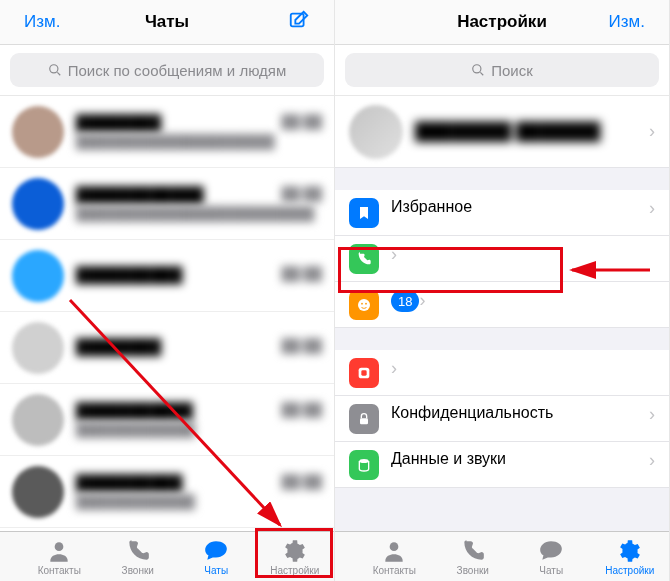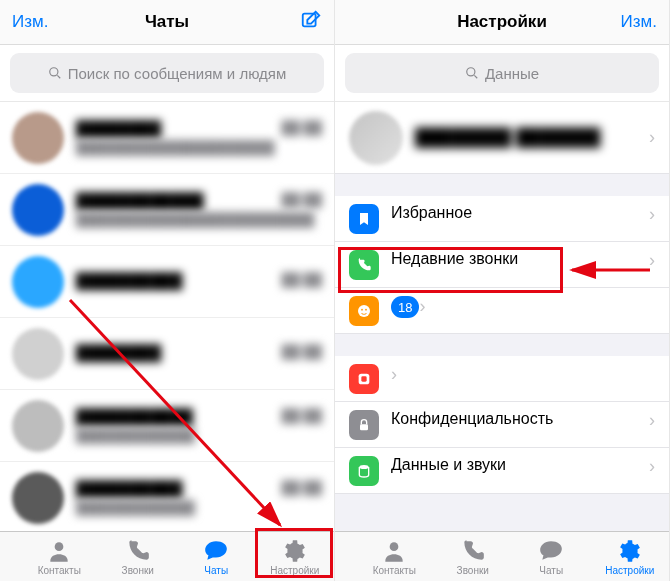--- a/index.html
+++ b/index.html
@@ -21,39 +21,39 @@
     border-right: 1px solid #e6e6e6;
   }
   .pane:last-child { border-right: none; }
 
   
   .nav-header {
     height: 45px;
     display: flex;
     align-items: center;
     justify-content: space-between;
-    padding: 0 12px;
+    padding: 0 24px;
     border-bottom: 0.5px solid #dcdcdc;
     background: #fafafa;
   }
   .nav-left, .nav-right { width: 60px; display: flex; align-items: center; }
   .nav-right { justify-content: flex-end; }
   .nav-title { font-size: 17px; font-weight: 600; color: #000; }
   .nav-link { color: #007aff; font-size: 17px; }
   .compose-icon { color: #007aff; }
 
   
   .search-wrap {
     padding: 8px 10px;
     border-bottom: 0.5px solid #e8e8e8;
   }
   .search-bar {
     background: #eeeef0;
     border-radius: 9px;
-    height: 40px;
+    height: 34px;
     display: flex;
     align-items: center;
     justify-content: center;
     color: #8a8a8e;
     font-size: 15px;
     gap: 6px;
   }
 
   
   .chat-list { flex: 1; overflow: hidden; }
@@ -292,21 +292,21 @@
       <span class="nav-link">Изм.</span>
     </div>
   </div>
 
   <div class="search-wrap">
     <div class="search-bar">
       <svg width="14" height="14" viewBox="0 0 24 24" fill="none" stroke="currentColor" stroke-width="2">
           <circle cx="10" cy="10" r="7"></circle>
           <path d="M21 21l-5-5"></path>
         </svg>
-      <span>Данные</span>
+      <span>Поиск</span>
     </div>
   </div>
 
   <div class="settings-scroll">
 
     <div class="profile-row">
       <div class="profile-avatar"></div>
       <div style="flex:1">
         <div class="profile-name">████████ ███████</div>
       </div>
@@ -325,21 +325,20 @@
       <div class="setting-label">Избранное</div>
       <span class="chevron">›</span>
     </div>
 
     <div class="setting-row">
       <div class="setting-icon" style="background:#34c759">
         <svg width="16" height="16" viewBox="0 0 24 24" fill="#fff">
             <path d="M6 2c-1 0-2 1-2 2 0 9 7 16 16 16 1 0 2-1 2-2v-3c0-1-1-2-2-2l-3 1-5-5 1-3c0-1-1-2-2-2H6z"></path>
           </svg>
       </div>
-      <div class="setting-label">Недавние звонки</div>
       <span class="chevron">›</span>
     </div>
 
     <div class="setting-row">
       <div class="setting-icon" style="background:#ff9500">
         <svg width="16" height="16" viewBox="0 0 24 24" fill="#fff">
             <circle cx="12" cy="12" r="9"></circle>
             <circle cx="9" cy="10" r="1.3" fill="#ff9500"></circle>
             <circle cx="15" cy="10" r="1.3" fill="#ff9500"></circle>
             <path d="M8 15c1 1.5 3 2 4 2s3-.5 4-2" stroke="#ff9500" stroke-width="1.5" fill="none"></path>

